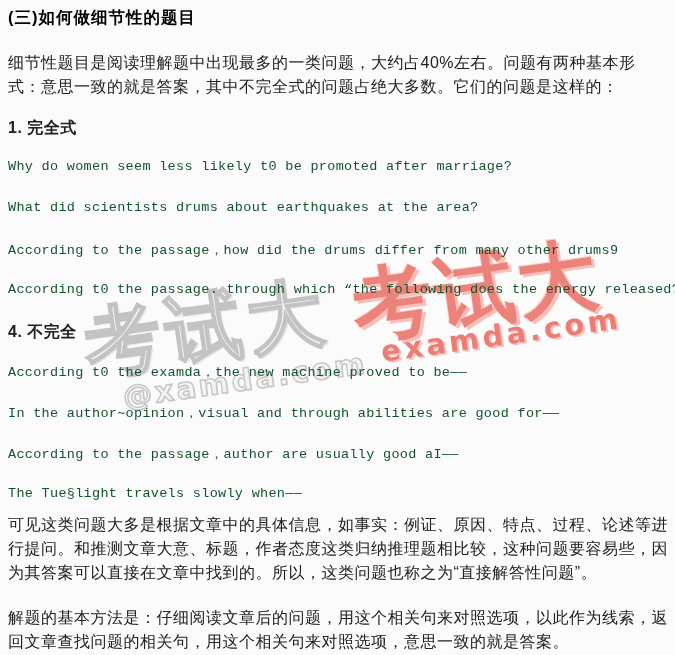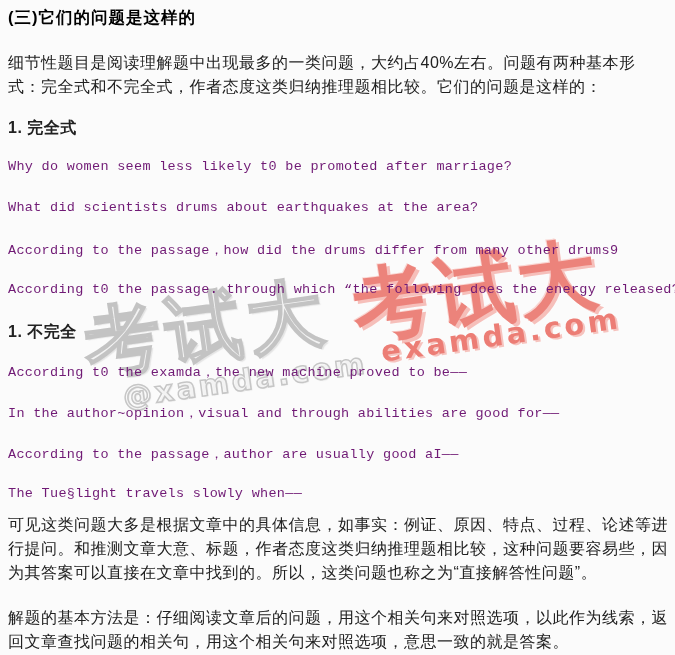--- a/index.html
+++ b/index.html
@@ -10,21 +10,21 @@
     overflow:hidden;
     font-family:"Liberation Sans",sans-serif;
     color:#212121;
   }
   .line{position:absolute;left:8px;white-space:nowrap;}
   .zh{font-size:16px;line-height:24px;letter-spacing:0.5px;font-weight:bold;}
   .zh-para{position:absolute;left:8px;width:660px;font-size:16px;line-height:24px;letter-spacing:0.5px;white-space:normal;}
   .heading{font-weight:bold;font-size:16.5px;color:#000;letter-spacing:1px;}
   .en{
     font-family:"Liberation Mono","DejaVu Sans Mono",monospace;
-    font-size:13.5px;color:#701a75;letter-spacing:0.3px;
+    font-size:13.5px;color:#14532d;letter-spacing:0.3px;
   }
   
   .wm{position:absolute;z-index:0;pointer-events:none;}
   .wm-gray{
     left:84px;top:278px;
     transform:rotate(-8deg);
     font-size:76px;font-weight:bold;letter-spacing:6px;
     color:rgba(255,255,255,0.55);
     -webkit-text-stroke:2px #c3c3c3;
     text-shadow:2px 2px 1px rgba(185,185,185,0.35);
@@ -63,35 +63,35 @@
 
 <div class="doc">
 
   <div class="wm wm-gray">考试大</div>
   <div class="wm wm-gray-sub">@xamda.com</div>
   <div class="wm wm-red">考试大</div>
   <div class="wm wm-red-sub">examda.com</div>
 
   <div class="content">
 
-    <div class="line heading" style="top:7px">(三)它们的问题是这样的</div>
+    <div class="line heading" style="top:7px">(三)如何做细节性的题目</div>
 
-    <div class="zh-para" style="top:51px">细节性题目是阅读理解题中出现最多的一类问题，大约占40%左右。问题有两种基本形式：完全式和不完全式，作者态度这类归纳推理题相比较。它们的问题是这样的：</div>
+    <div class="zh-para" style="top:51px">细节性题目是阅读理解题中出现最多的一类问题，大约占40%左右。问题有两种基本形式：意思一致的就是答案，其中不完全式的问题占绝大多数。它们的问题是这样的：</div>
 
     <div class="line zh" style="top:116px">1. 完全式</div>
 
     <div class="line en" style="top:159px">Why do women seem less likely t0 be promoted after marriage?</div>
 
     <div class="line en" style="top:200px">What did scientists drums about earthquakes at the area?</div>
 
     <div class="line en" style="top:241px">According to the passage，how did the drums differ from many other drums9</div>
 
     <div class="line en" style="top:282px">According t0 the passage. through which “the following does the energy released?</div>
 
-    <div class="line zh" style="top:320px">1. 不完全</div>
+    <div class="line zh" style="top:320px">4. 不完全</div>
 
     <div class="line en" style="top:363px">According t0 the examda，the new machine proved to be——</div>
 
     <div class="line en" style="top:404px">In the author~opinion，visual and through abilities are good for——</div>
 
     <div class="line en" style="top:445px">According to the passage，author are usually good aI——</div>
 
     <div class="line en" style="top:486px">The Tue§light travels slowly when——</div>
 
     <div class="zh-para" style="top:513px">可见这类问题大多是根据文章中的具体信息，如事实：例证、原因、特点、过程、论述等进行提问。和推测文章大意、标题，作者态度这类归纳推理题相比较，这种问题要容易些，因为其答案可以直接在文章中找到的。所以，这类问题也称之为“直接解答性问题”。</div>

